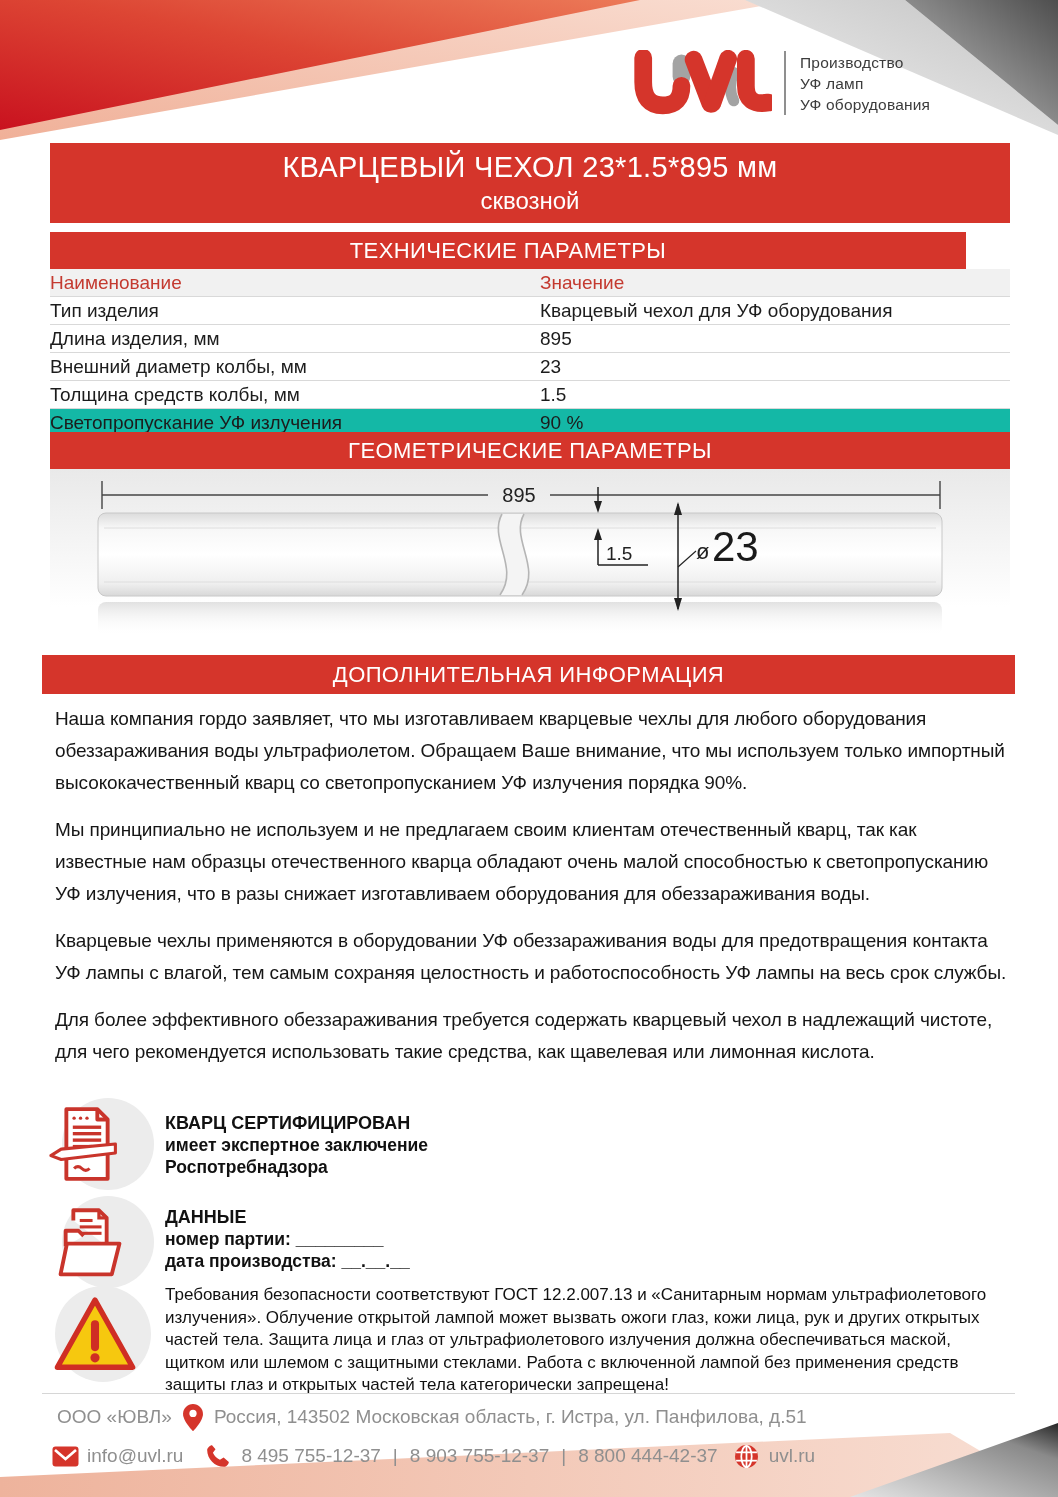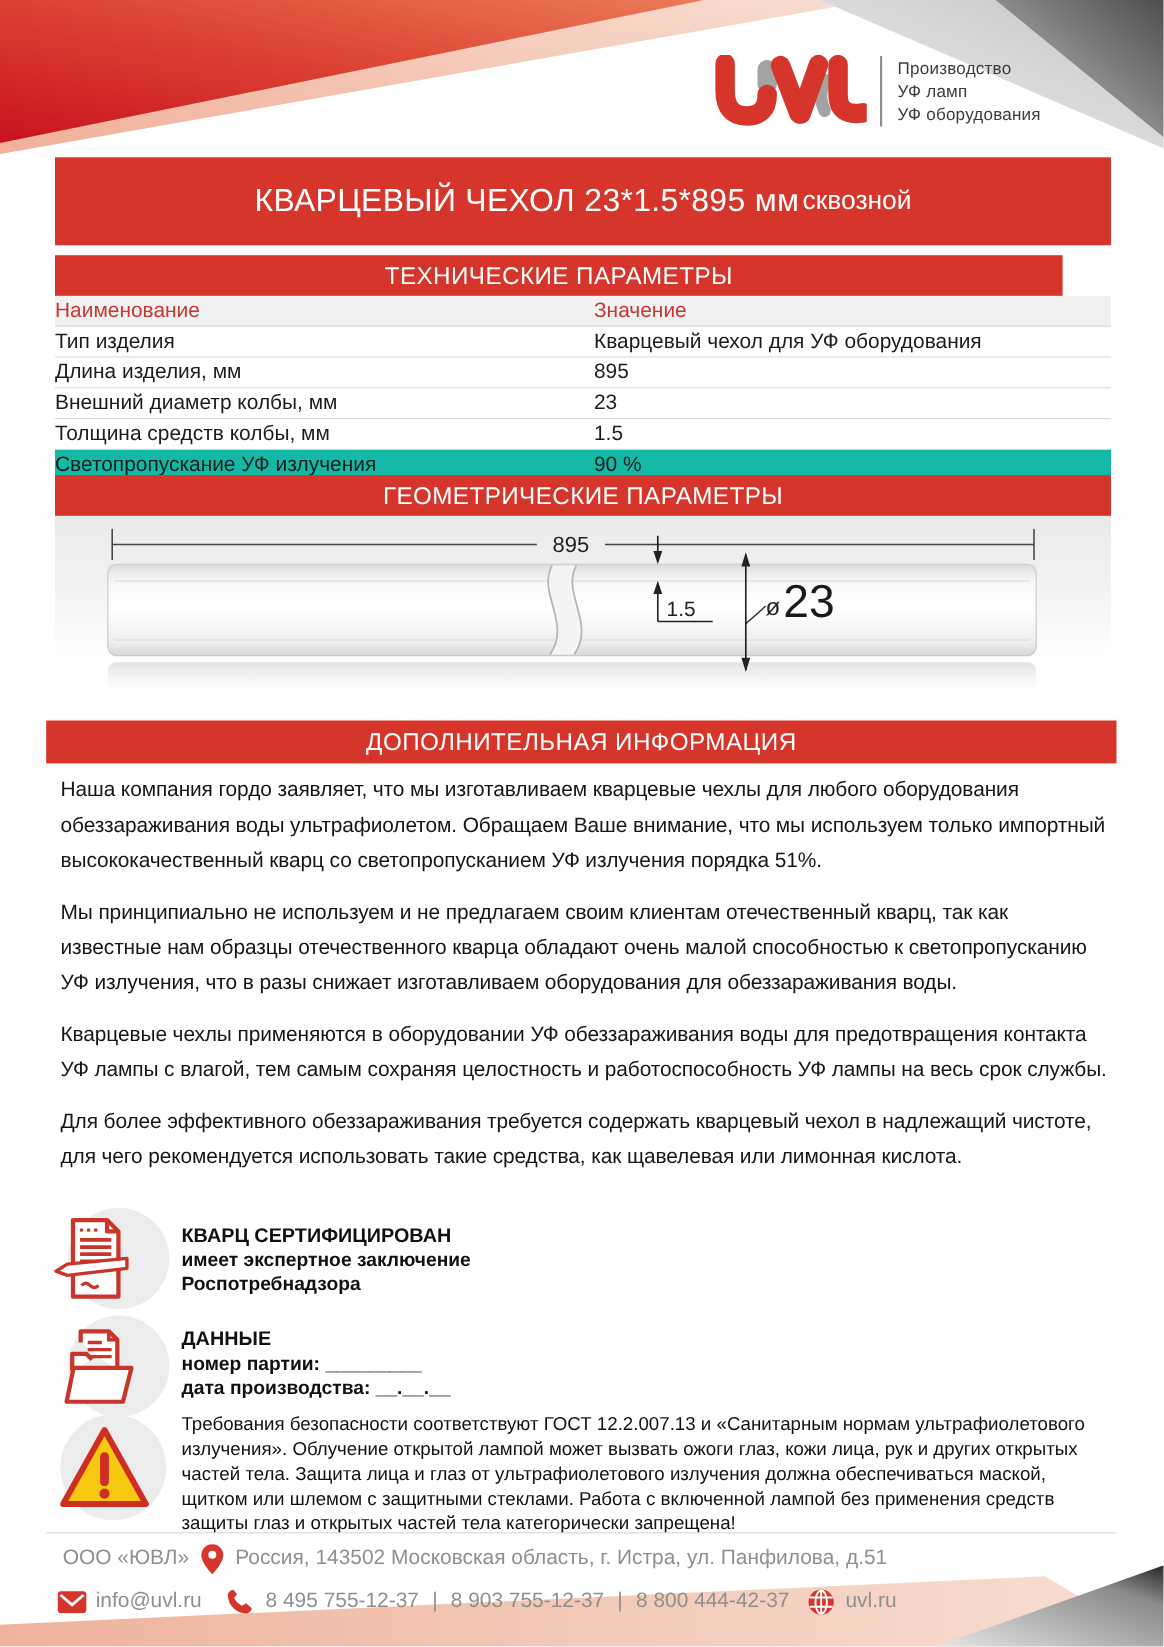--- a/index.html
+++ b/index.html
@@ -8,28 +8,28 @@
     overflow:hidden; font-family:"Liberation Sans", sans-serif; color:#1c1c1c;
   }
   svg{display:block;}
   .abs{position:absolute;}
 
   
   .deco-top{left:0;top:0;width:1058px;height:140px;}
   .deco-bottom{left:0;top:1405px;width:1058px;height:92px;}
 
   
-  .logo-block{left:648px;top:50px;display:flex;align-items:center;}
+  .logo-block{left:632px;top:50px;display:flex;align-items:center;}
   .logo-divider{width:2px;height:64px;background:#8f8f8f;margin:0 14px 0 12px;}
   .tagline{display:flex;flex-direction:column;justify-content:center;
     font-size:15.5px;line-height:21px;color:#3c3c3c;letter-spacing:.2px;}
 
   
   .red-bar{background:#d5352b;color:#ffffff;display:flex;align-items:center;justify-content:center;}
-  .title-bar{left:50px;top:143px;width:960px;height:80px;gap:3px;}
+  .title-bar{left:50px;top:143px;width:960px;height:80px;flex-direction:column;gap:3px;}
   .title-line1{font-size:29px;font-weight:500;letter-spacing:.3px;}
   .title-line2{font-size:24px;font-weight:500;}
   .section-bar{font-size:22px;font-weight:500;letter-spacing:.4px;}
   .tech-bar{left:50px;top:232px;width:916px;height:37px;}
   .geo-bar{left:50px;top:432px;width:960px;height:37px;}
   .info-bar{left:42px;top:655px;width:973px;height:39px;}
 
   
   .tech-table{left:50px;top:269px;width:960px;}
   .t-row{display:flex;height:27px;align-items:center;font-size:19px;border-bottom:1px solid #d9d9d9;}
@@ -205,21 +205,21 @@
       <polygon points="628,142 624,129 632,129" fill="#222"></polygon>
       <line x1="628" y1="98" x2="646" y2="82" stroke="#222" stroke-width="1.2"></line>
       <text x="646" y="90" font-size="22" fill="#222" font-family="Liberation Sans, sans-serif">ø</text>
       <text x="662" y="92" font-size="42" fill="#1a1a1a" font-family="Liberation Sans, sans-serif">23</text>
     </svg>
   </div>
 
   <div class="abs red-bar section-bar info-bar">ДОПОЛНИТЕЛЬНАЯ ИНФОРМАЦИЯ</div>
 
   <div class="abs paragraphs">
-    <p>Наша компания гордо заявляет, что мы изготавливаем кварцевые чехлы для любого оборудования обеззараживания воды ультрафиолетом. Обращаем Ваше внимание, что мы используем только импортный высококачественный кварц со светопропусканием УФ излучения порядка 51%.</p>
+    <p>Наша компания гордо заявляет, что мы изготавливаем кварцевые чехлы для любого оборудования обеззараживания воды ультрафиолетом. Обращаем Ваше внимание, что мы используем только импортный высококачественный кварц со светопропусканием УФ излучения порядка 90%.</p>
     <p>Мы принципиально не используем и не предлагаем своим клиентам отечественный кварц, так как известные нам образцы отечественного кварца обладают очень малой способностью к светопропусканию УФ излучения, что в разы снижает изготавливаем оборудования для обеззараживания воды.</p>
     <p>Кварцевые чехлы применяются в оборудовании УФ обеззараживания воды для предотвращения контакта УФ лампы с влагой, тем самым сохраняя целостность и работоспособность УФ лампы на весь срок службы.</p>
     <p>Для более эффективного обеззараживания требуется содержать кварцевый чехол в надлежащий чистоте, для чего рекомендуется использовать такие средства, как щавелевая или лимонная кислота.</p>
   </div>
 
   <div class="abs icon-circle" style="left:62px;top:1098px;width:92px;height:92px;"></div>
   <svg class="abs" style="left:48px;top:1104px;" width="78" height="80" viewBox="0 0 60 62">
     <path d="M14 4 h24 l8 8 v46 h-32 z" fill="#ffffff" stroke="#c9342b" stroke-width="3" stroke-linejoin="round"></path>
     <path d="M38 4 v8 h8" fill="none" stroke="#c9342b" stroke-width="3" stroke-linejoin="round"></path>
     <circle cx="20" cy="11" r="1.3" fill="#c9342b"></circle>

